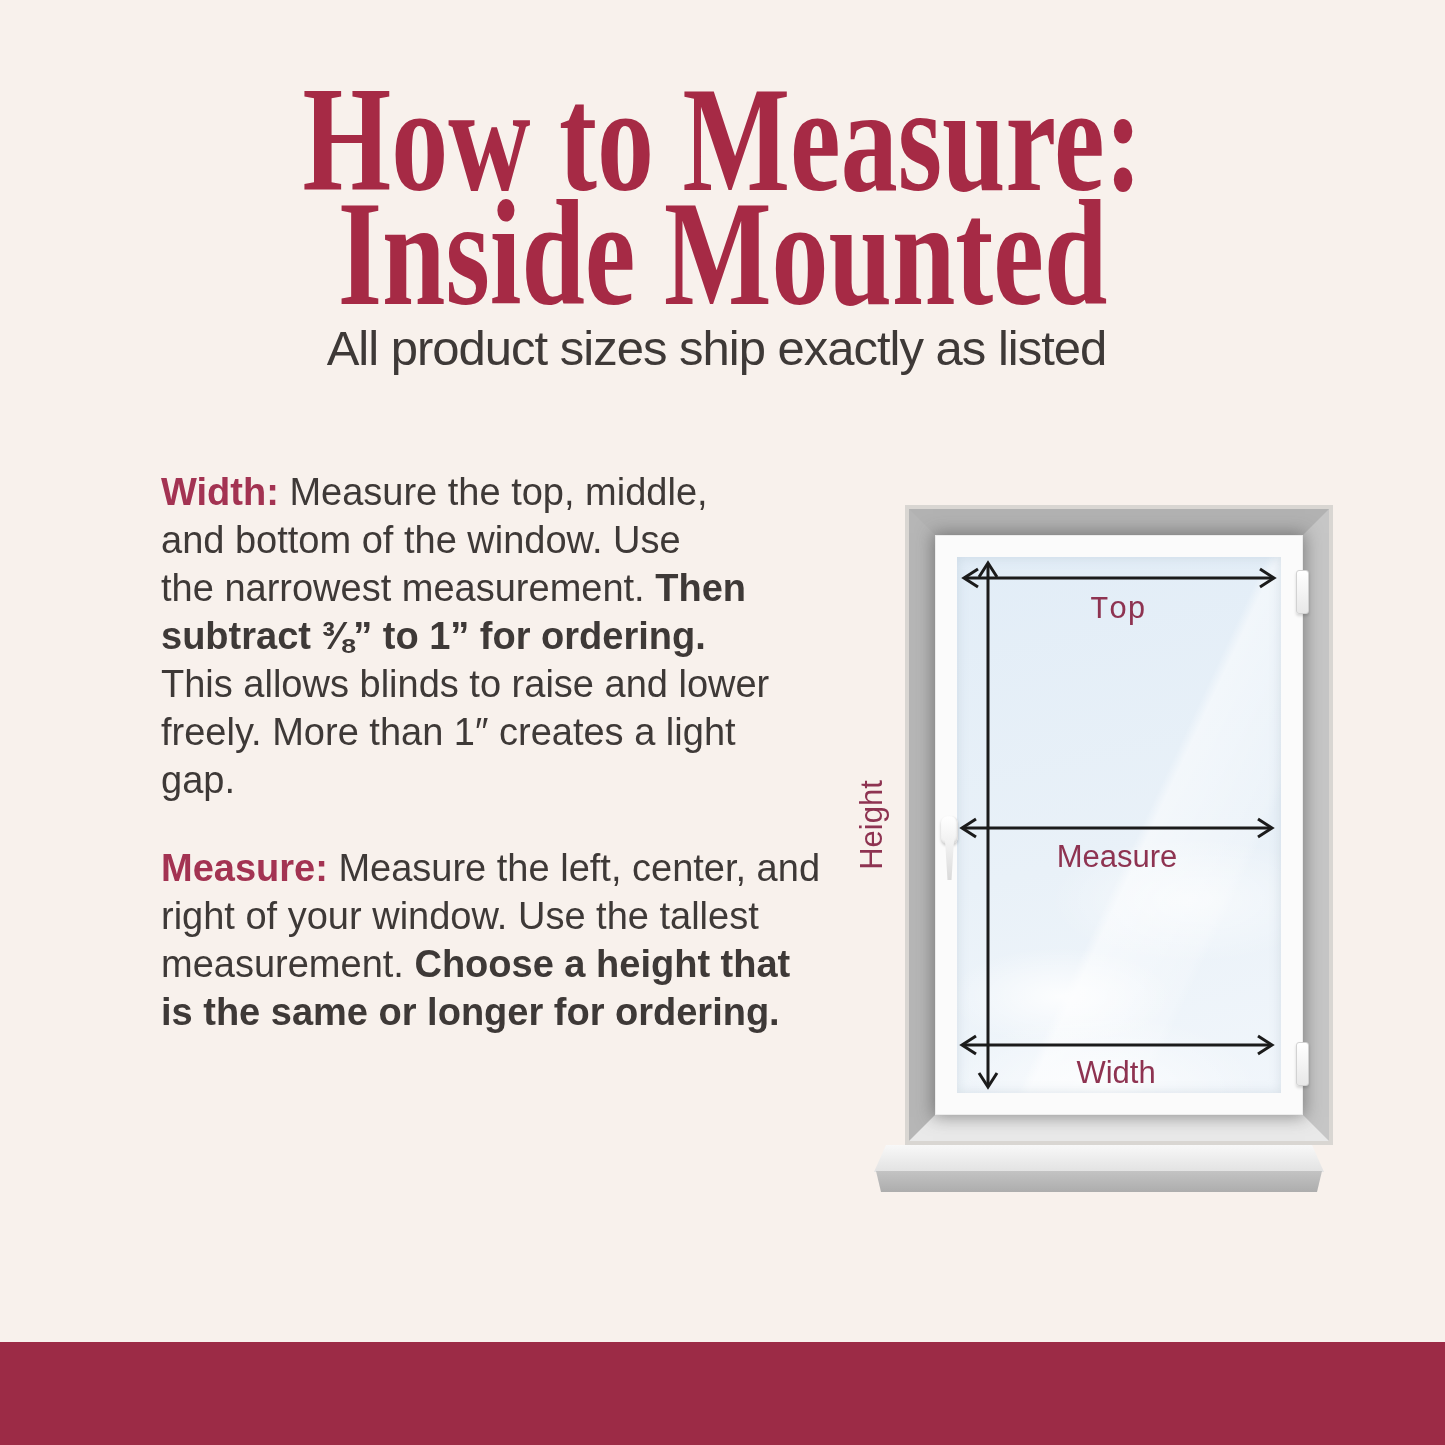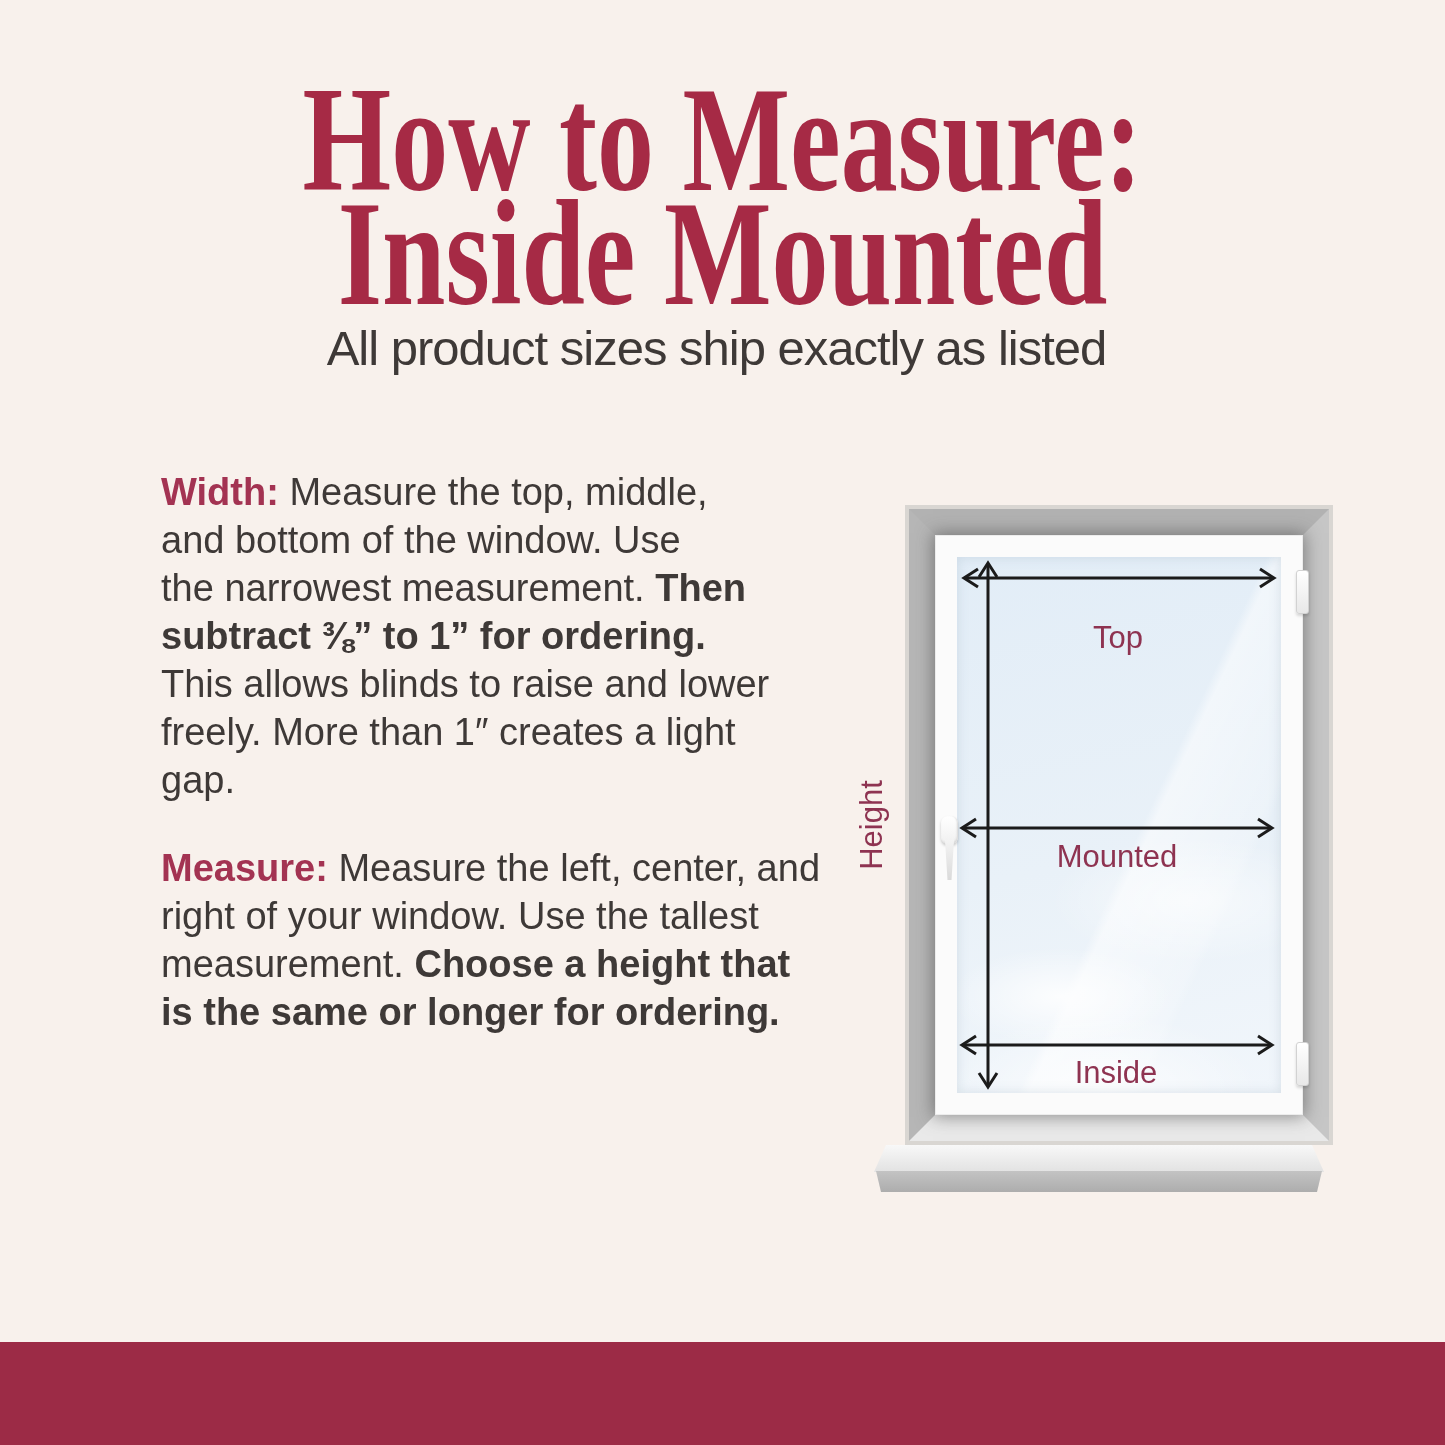--- a/index.html
+++ b/index.html
@@ -63,21 +63,21 @@
       radial-gradient(220px 110px at 45% 100%, rgba(255,255,255,.75), rgba(255,255,255,0) 72%),
       linear-gradient(115deg, rgba(255,255,255,0) 54%, rgba(255,255,255,.5) 56%, rgba(255,255,255,.2) 74%, rgba(255,255,255,0) 76%),
       linear-gradient(168deg,#e2edf7 0%,#e9f1f8 55%,#f1f6fb 100%);
     box-shadow:inset 0 0 12px rgba(140,160,180,.28);
   }
   .arrows-svg{position:absolute;left:958px;top:558px;}
   .measure-label{
     position:absolute;transform:translateX(-50%);
     color:var(--c-diagram_label);font-size:31px;font-weight:400;white-space:nowrap;
   }
-  .label-top{left:1118px;top:620px;}
+  .label-top{left:1118px;top:592px;font-family:Liberation Mono, monospace;}
   .label-middle{left:1117px;top:839px;}
   .label-bottom{left:1116px;top:1055px;}
   .height-label{
     position:absolute;left:872px;top:825px;
     transform:translate(-50%,-50%) rotate(-90deg);
     color:var(--c-diagram_label);font-size:31px;white-space:nowrap;
   }
 
   .handle{position:absolute;left:941px;top:816px;width:18px;height:64px;}
   .handle-cap{
@@ -151,22 +151,22 @@
       <polyline points="300,261 314,270 300,279"></polyline>
     </g>
     <g>
       <line x1="5" y1="487" x2="313" y2="487"></line>
       <polyline points="18,478 4,487 18,496"></polyline>
       <polyline points="300,478 314,487 300,496"></polyline>
     </g>
   </svg>
 
   <span class="measure-label label-top">Top</span>
-  <span class="measure-label label-middle">Mounted</span>
-  <span class="measure-label label-bottom">Inside</span>
+  <span class="measure-label label-middle">Measure</span>
+  <span class="measure-label label-bottom">Width</span>
   <span class="height-label">Height</span>
 
   <div class="handle">
     <div class="handle-cap"></div>
     <div class="handle-stem"></div>
   </div>
   <div class="hinge hinge-top"></div>
   <div class="hinge hinge-bottom"></div>
 
   <div class="sill-face"></div>

